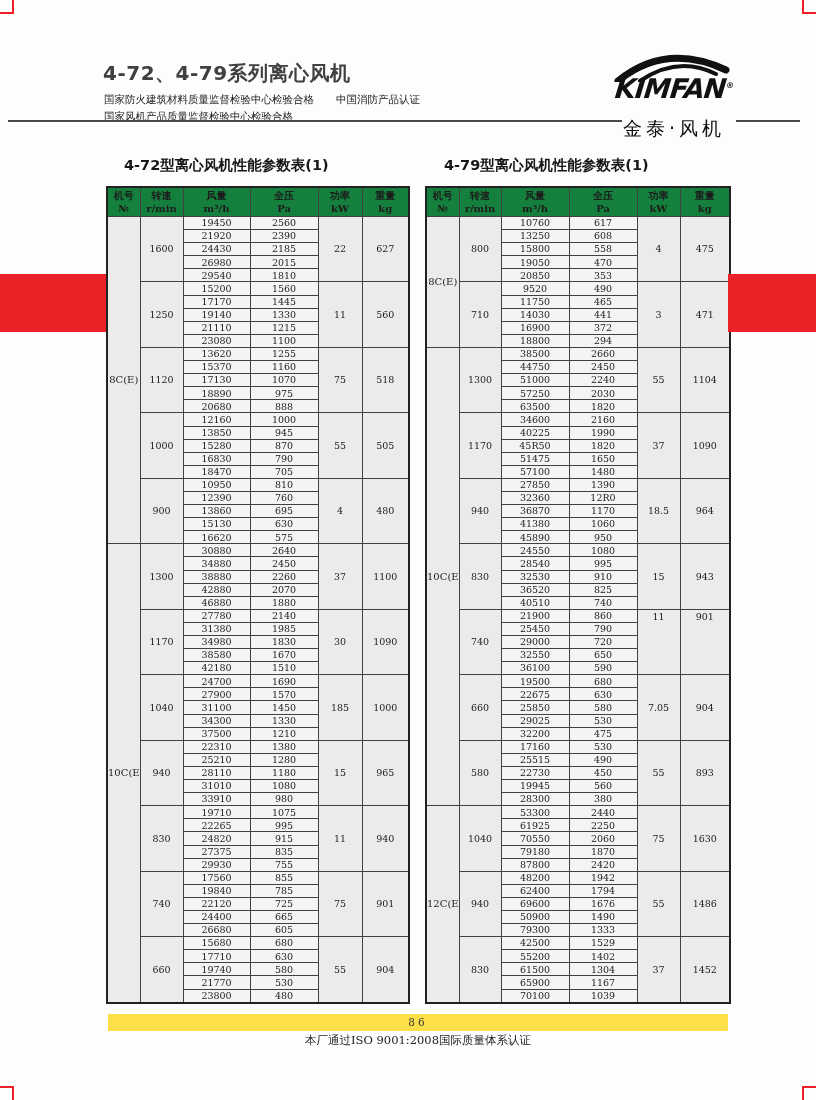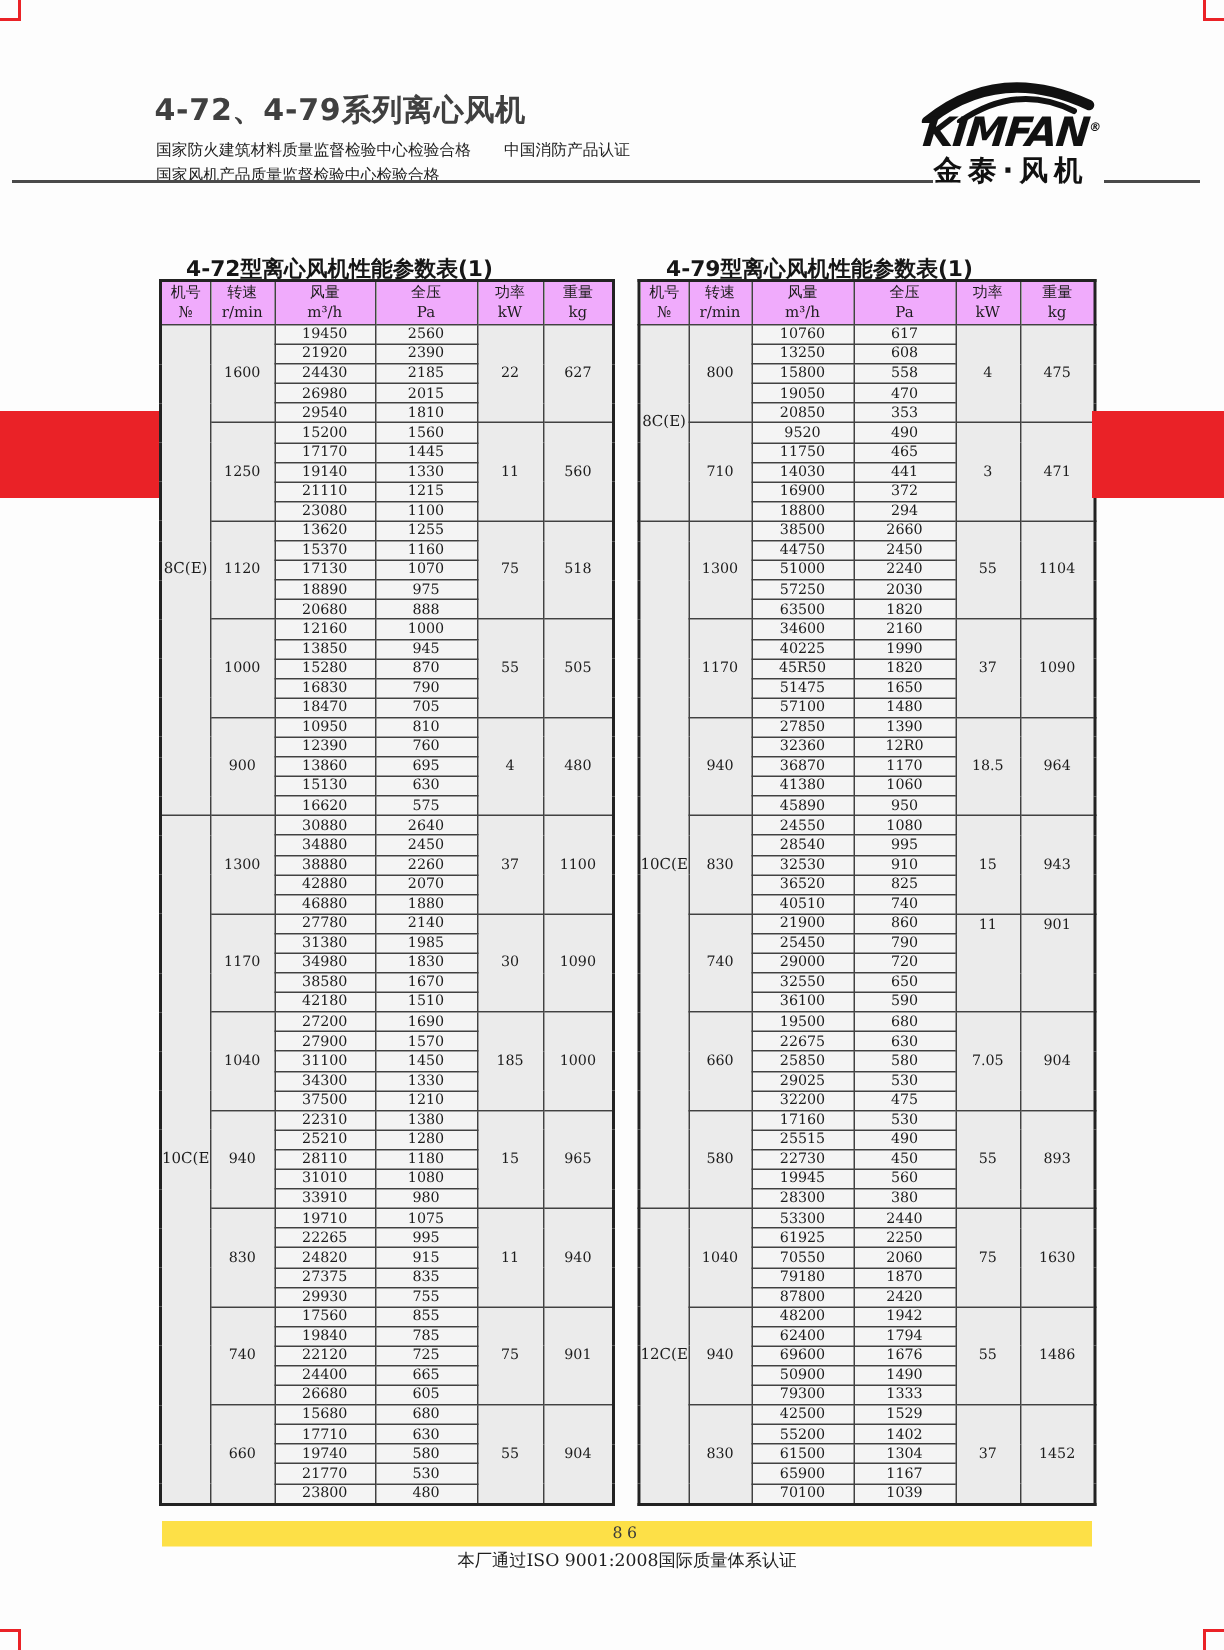--- a/index.html
+++ b/index.html
@@ -20,35 +20,35 @@
   .cert2{position:absolute;left:104px;top:110px;font-size:10.5px;color:#222;}
   .rule{position:absolute;top:120px;height:2px;background:#4a4a4a;}
   .rule.seg1{left:8px;width:614px;}
   .rule.seg2{left:736px;width:64px;}
 
   
   .logo{position:absolute;left:604px;top:52px;width:140px;text-align:center;color:#111;}
   .logo svg{display:block;margin:0 auto -7px auto;}
   .logo .brand{font-size:27px;font-weight:bold;font-style:italic;letter-spacing:-1px;line-height:1;transform:skewX(-6deg);}
   .logo .brand sup{font-size:8px;font-style:normal;vertical-align:super;}
-  .logo .sub{font-size:19px;font-weight:bold;letter-spacing:4px;line-height:1.15;margin-top:2px;}
+  .logo .sub{font-size:19px;font-weight:normal;letter-spacing:4px;line-height:1.15;margin-top:16px;}
 
   
-  .tbl-title{position:absolute;top:170px;font-size:14.5px;font-weight:bold;color:#161616;}
+  .tbl-title{position:absolute;top:156px;font-size:14.5px;font-weight:bold;color:#161616;}
   .tbl-title.t0{left:124px;}
   .tbl-title.t1{left:444px;}
 
   
   .tbl-host{position:absolute;top:186px;}
   .tbl-host.t0{left:106px;width:302px;}
   .tbl-host.t1{left:425px;width:304px;}
   table.perf{border-collapse:collapse;table-layout:fixed;width:100%;border:2px solid #222;
              font-family:"DejaVu Serif","Liberation Serif",serif;}
   table.perf th,table.perf td{border:1px solid #414141;text-align:center;padding:0;overflow:hidden;}
-  table.perf th{height:28px;font-size:10px;font-weight:normal;line-height:1.3;background:#f0abfc;color:#1c1c1c;}
+  table.perf th{height:28px;font-size:10px;font-weight:bold;line-height:1.3;background:#15803d;color:#1c1c1c;}
   table.perf td{height:12.1px;font-size:9.5px;line-height:1;background:#ebebeb;color:#1c1c1c;}
   table.perf td.num{background:#f4f4f4;}
   table.perf td.model{font-size:10px;margin-top:37px;}
   table.perf td.vtop{vertical-align:top;padding-top:2px;}
 
   
   .redblk{position:absolute;background:#ea2227;}
   .redblk.left{left:0;top:274px;width:106px;height:58px;}
   .redblk.right{left:728px;top:274px;width:88px;height:58px;}
 
@@ -288,21 +288,21 @@
           <tr>
             <td class="num">38580</td>
             <td class="num">1670</td>
           </tr>
           <tr>
             <td class="num">42180</td>
             <td class="num">1510</td>
           </tr>
           <tr>
             <td rowspan="5">1040</td>
-            <td class="num">27200</td>
+            <td class="num">24700</td>
             <td class="num">1690</td>
             <td rowspan="5">185</td>
             <td rowspan="5">1000</td>
           </tr>
           <tr>
             <td class="num">27900</td>
             <td class="num">1570</td>
           </tr>
           <tr>
             <td class="num">31100</td>

